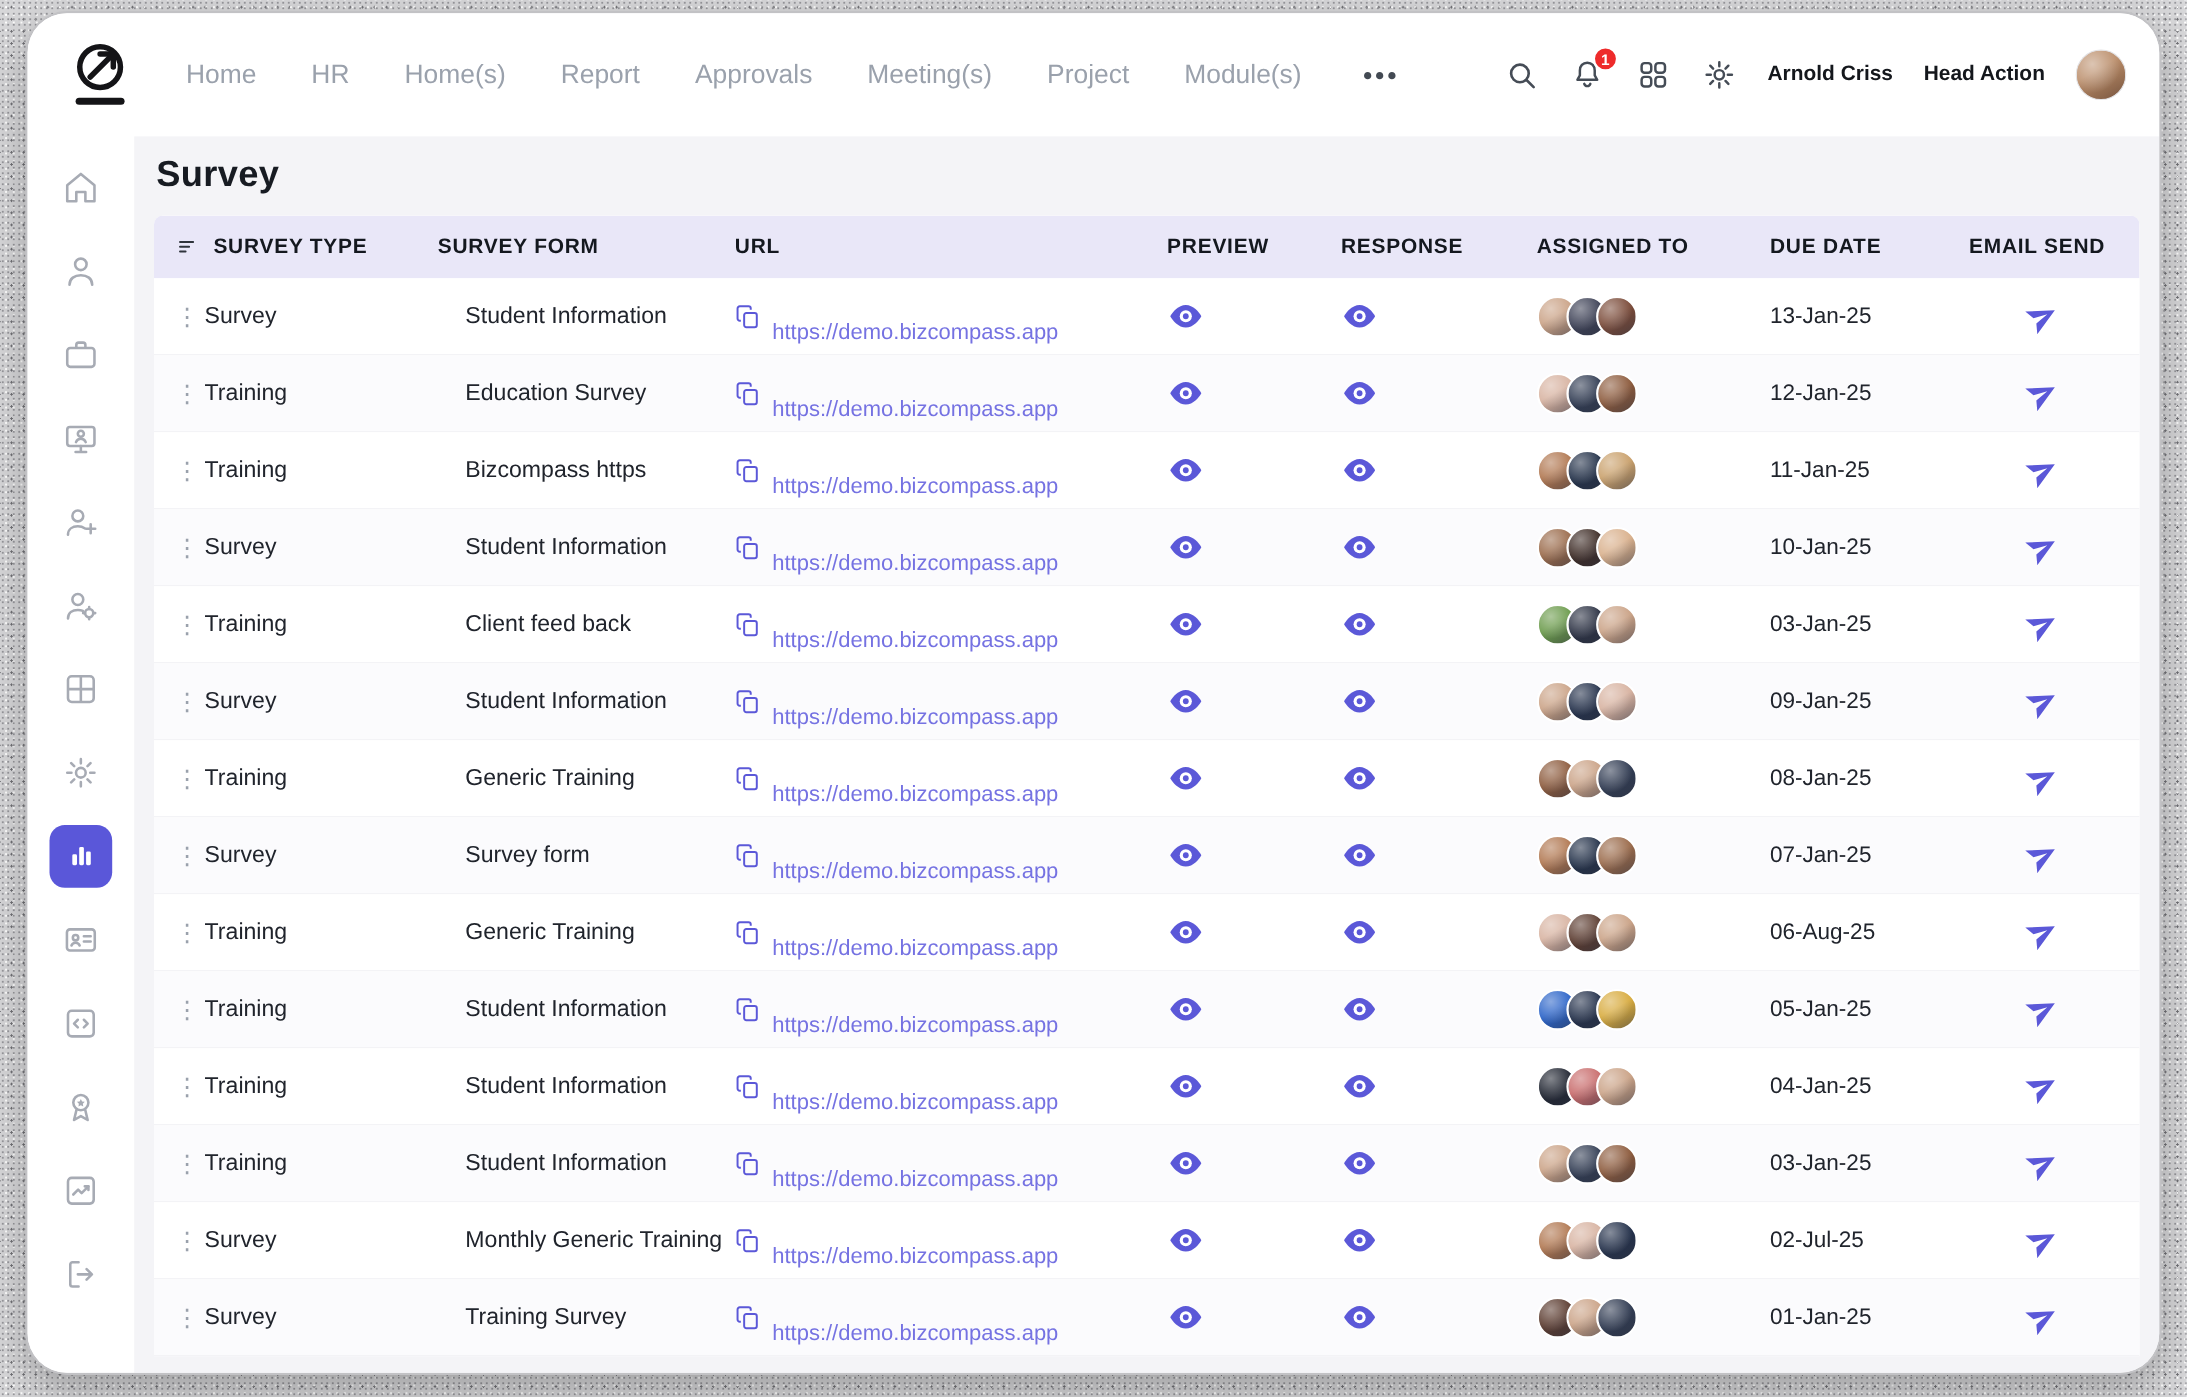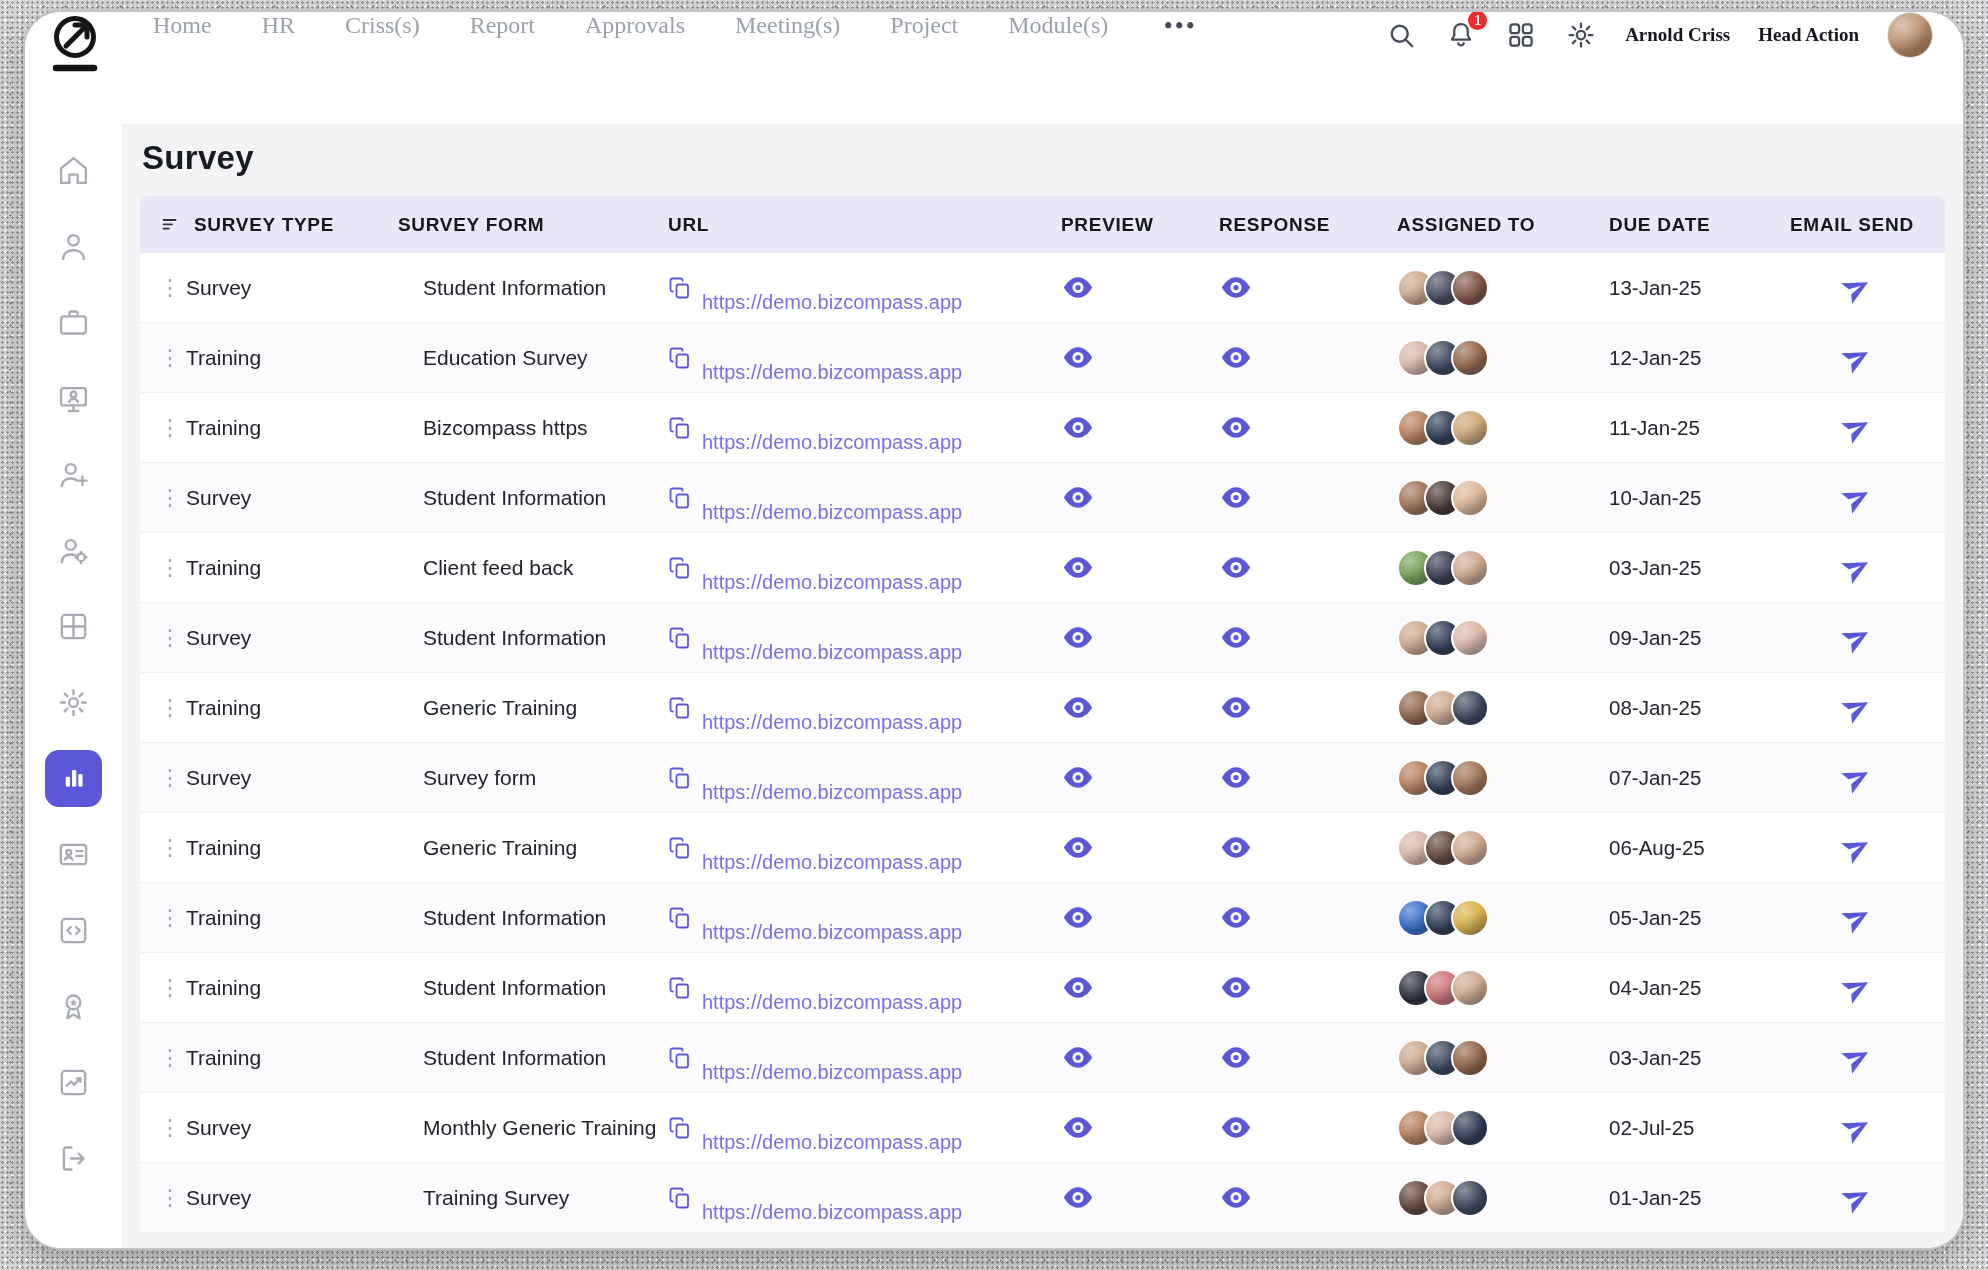--- a/index.html
+++ b/index.html
@@ -19,21 +19,21 @@
     background-position:0 0, 2px 3px, 5px 1px;
   }
   .window {
     width:100%; height:100%;
     background:#fff; border-radius:36px; overflow:hidden;
     display:flex; flex-direction:column;
     box-shadow:0 0 0 2px #c2c2c5, 0 14px 40px rgba(0,0,0,.28);
   }
 
   
-  .topbar { height:112px; flex:0 0 112px; display:flex; align-items:flex-start; padding:0 30px 0 18px; background:#fff;font-family:Liberation Serif, serif; }
+  .topbar { height:112px; flex:0 0 112px; display:flex; align-items:center; padding:0 30px 0 34px; background:#fff; }
   .logo { width:64px; height:64px; margin-right:46px; flex:0 0 auto; }
   .mainnav { display:flex; align-items:center; gap:50px; }
   .nav-item { font-size:24px; color:#9aa1ac; font-weight:500; text-decoration:none; white-space:nowrap; }
   .nav-more { font-size:23px; letter-spacing:3px; color:#434a53; font-weight:700; margin-left:6px; }
   .topbar-right { margin-left:auto; display:flex; align-items:center; gap:28px; }
   .tb-ic { width:32px; height:32px; color:#454c56; display:flex; align-items:center; justify-content:center; position:relative; }
   .tb-ic svg { width:30px; height:30px; }
   .badge { position:absolute; top:-10px; right:-12px; min-width:23px; height:23px; border-radius:12px;
     background:#ee2b2b; color:#fff; font-size:14px; font-weight:700; display:flex; align-items:center; justify-content:center;
     border:2px solid #fff; padding:0 4px; }
@@ -113,21 +113,21 @@
           <path d="M13 56h38" stroke="#141417" stroke-width="6.5" stroke-linecap="round"></path>
         </svg>
       </div>
 
       <nav class="mainnav" data-interactable="false">
 
           <a class="nav-item" data-interactable="true">Home</a>
 
           <a class="nav-item" data-interactable="true">HR</a>
 
-          <a class="nav-item" data-interactable="true">Criss(s)</a>
+          <a class="nav-item" data-interactable="true">Home(s)</a>
 
           <a class="nav-item" data-interactable="true">Report</a>
 
           <a class="nav-item" data-interactable="true">Approvals</a>
 
           <a class="nav-item" data-interactable="true">Meeting(s)</a>
 
           <a class="nav-item" data-interactable="true">Project</a>
 
           <a class="nav-item" data-interactable="true">Module(s)</a>

